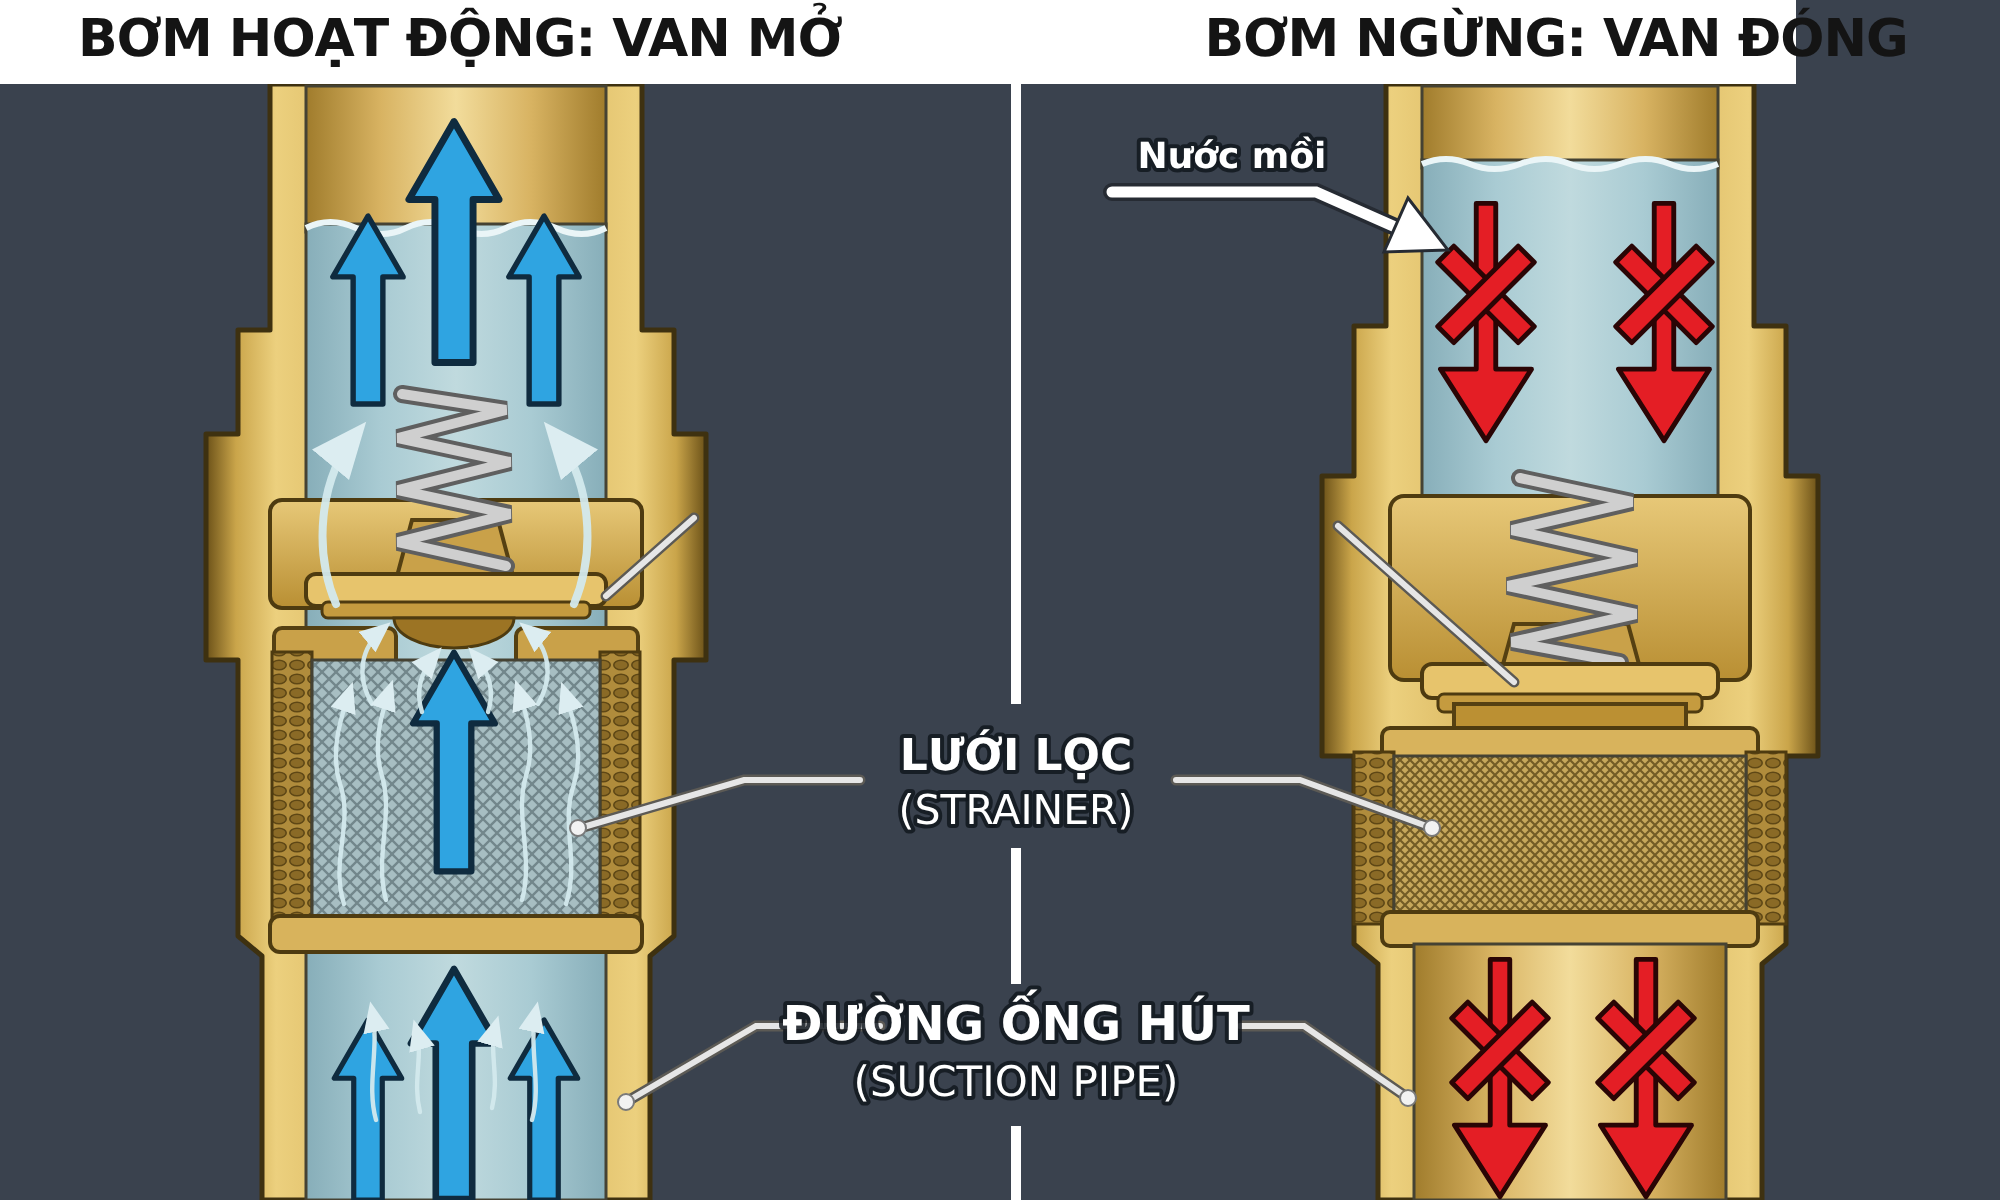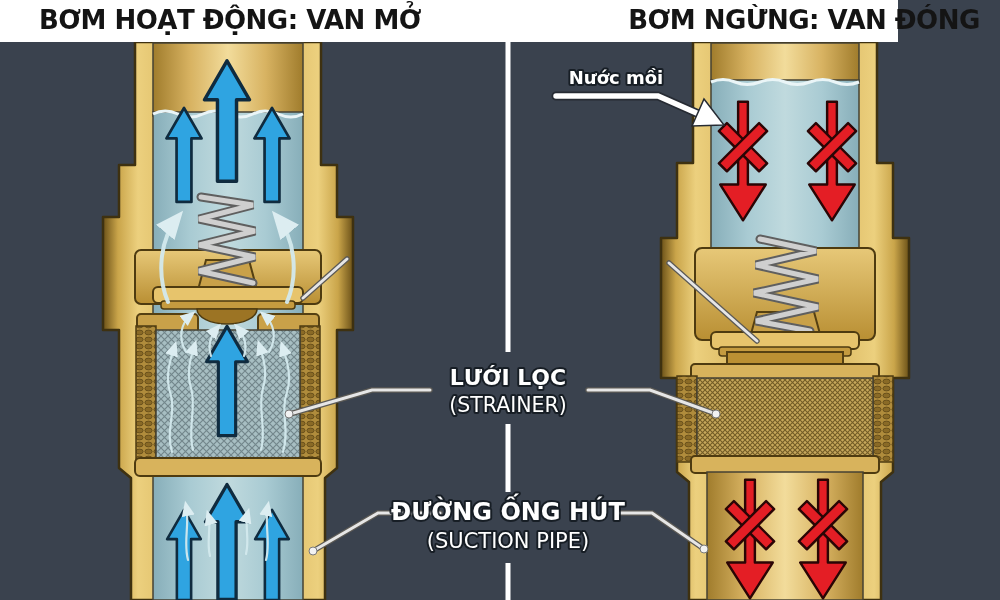--- a/index.html
+++ b/index.html
@@ -6,21 +6,21 @@
     --background:#3a424e; --title-bar-bg:#ffffff; --title-text:#141414;
     --label-text:#ffffff; --divider:#ffffff;
     --flow-open-arrow:#2fa4e1; --flow-blocked-arrow:#e41e25;
   }
   html,body{margin:0;padding:0;}
   body{width:1000px;height:600px;font-family:"DejaVu Sans","Liberation Sans",sans-serif;}
   .stage{position:relative;width:1000px;height:600px;background:var(--background,#3a424e);overflow:hidden;}
   .titlebar{position:absolute;top:0;left:0;width:898px;height:42px;background:var(--title-bar-bg,#fff);}
   .title{position:absolute;top:50%;transform:translate(-50%,-54%);white-space:nowrap;
          font-weight:bold;font-size:26px;letter-spacing:-0.5px;color:var(--title-text,#141414);}
-  .title.left{left:230px;} .title.right{left:804px;}
+  .title.left{left:230px;} .title.right{left:778px;}
   svg{position:absolute;top:0;left:0;}
   .outline{stroke:#3e3110;stroke-width:2.5;stroke-linejoin:round;}
   .arrow-open{fill:var(--flow-open-arrow,#2fa4e1);stroke:#0f2b3f;stroke-width:4;stroke-linejoin:round;}
   .arrow-blocked{fill:var(--flow-blocked-arrow,#e41e25);stroke:#2a0505;stroke-width:3;stroke-linejoin:round;}
   .stream{fill:none;stroke:#d3e9ed;stroke-opacity:.95;stroke-linecap:round;}
   .spring-back{fill:none;stroke:#5f5f5f;stroke-width:9;stroke-linecap:round;}
   .spring-front{fill:none;stroke:#cfcfcf;stroke-width:5;stroke-linecap:round;}
   .leader-back{fill:none;stroke:#5c5a55;stroke-width:5.5;stroke-linecap:round;}
   .leader-front{fill:none;stroke:#e6e6e6;stroke-width:3;stroke-linecap:round;}
   .lbl{fill:var(--label-text,#fff);text-anchor:middle;paint-order:stroke;stroke:rgba(18,23,30,.85);

